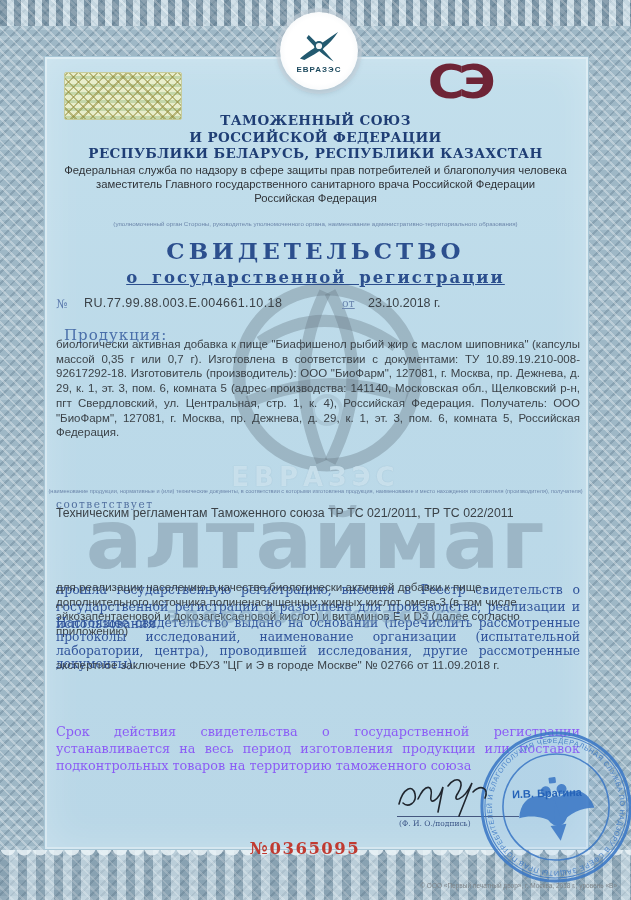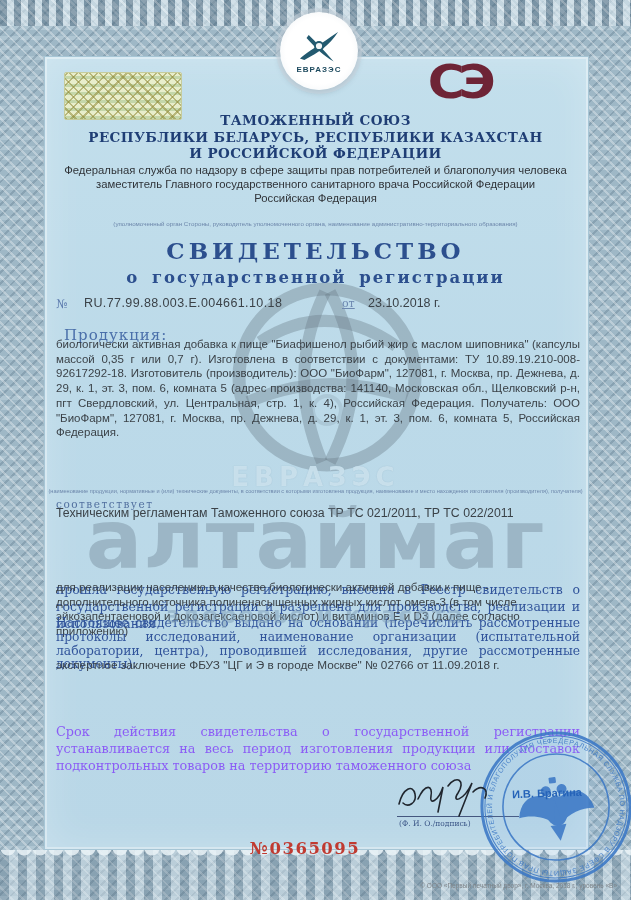--- a/index.html
+++ b/index.html
@@ -43,21 +43,21 @@
     color:#6e2436;letter-spacing:-6px;transform:scaleX(1.08);}
   
   .center-col{position:absolute;left:48px;width:535px;text-align:center;z-index:3;}
   .h-serif{font-family:"DejaVu Serif","Liberation Serif",serif;font-weight:bold;color:#1f3e75;
     font-size:13.5px;line-height:16.5px;letter-spacing:.4px;}
   .agency{font-family:"Liberation Sans",sans-serif;color:#2f3338;font-size:11.3px;line-height:14px;}
   .tiny-footnote{font-family:"Liberation Sans",sans-serif;color:#6d87ab;}
   .title-main{font-family:"DejaVu Serif","Liberation Serif",serif;font-weight:bold;color:#2c4f8e;
     font-size:23px;letter-spacing:4px;}
   .title-sub{font-family:"DejaVu Serif","Liberation Serif",serif;font-weight:bold;color:#2c4f8e;
-    font-size:16.5px;letter-spacing:2px;word-spacing:5px;}
+    font-size:16.5px;letter-spacing:2px;word-spacing:5px;text-decoration:underline;}
   .form-blue{font-family:"DejaVu Serif","Liberation Serif",serif;color:#31549b;}
   .typed{font-family:"Liberation Sans",sans-serif;color:#3b4248;}
   .abs{position:absolute;z-index:3;}
   .just{text-align:justify;}
   
   .wm-ring{position:absolute;left:230px;top:280px;width:195px;height:195px;z-index:1;opacity:.9;}
   .wm-eurasec{position:absolute;left:48px;top:462px;width:535px;text-align:center;z-index:1;
     font-family:"DejaVu Sans",sans-serif;font-weight:bold;font-size:26px;letter-spacing:5px;
     color:rgba(216,236,246,.75);text-shadow:0 0 1px rgba(140,175,195,.8);}
   .wm-big{position:absolute;left:40px;top:498px;width:551px;text-align:center;z-index:4;
@@ -111,22 +111,22 @@
       </g>
       <circle cx="30" cy="23" r="5.5" fill="#f3f6f7" stroke="#235a70" stroke-width="2.5"></circle>
     </svg>
     <div class="logo-label">ЕВРАЗЭС</div>
   </div>
   <div class="holo"></div>
   <div class="se-mark">СЭ</div>
 
   <div class="center-col" style="top:112px;">
     <div class="h-serif">ТАМОЖЕННЫЙ СОЮЗ</div>
+    <div class="h-serif">И РОССИЙСКОЙ ФЕДЕРАЦИИ</div>
     <div class="h-serif">РЕСПУБЛИКИ БЕЛАРУСЬ, РЕСПУБЛИКИ КАЗАХСТАН</div>
-    <div class="h-serif">И РОССИЙСКОЙ ФЕДЕРАЦИИ</div>
   </div>
   <div class="center-col" style="top:163px;">
     <div class="agency">Федеральная служба по надзору в сфере защиты прав потребителей и благополучия человека</div>
     <div class="agency">заместитель Главного государственного санитарного врача Российской Федерации</div>
     <div class="agency">Российская Федерация</div>
   </div>
   <div class="center-col tiny-footnote" style="top:220px;font-size:6.2px;">(уполномоченный орган Стороны, руководитель уполномоченного органа, наименование административно-территориального образования)</div>
 
   <div class="center-col title-main" style="top:237px;">СВИДЕТЕЛЬСТВО</div>
   <div class="center-col title-sub" style="top:268px;">о государственной регистрации</div>

